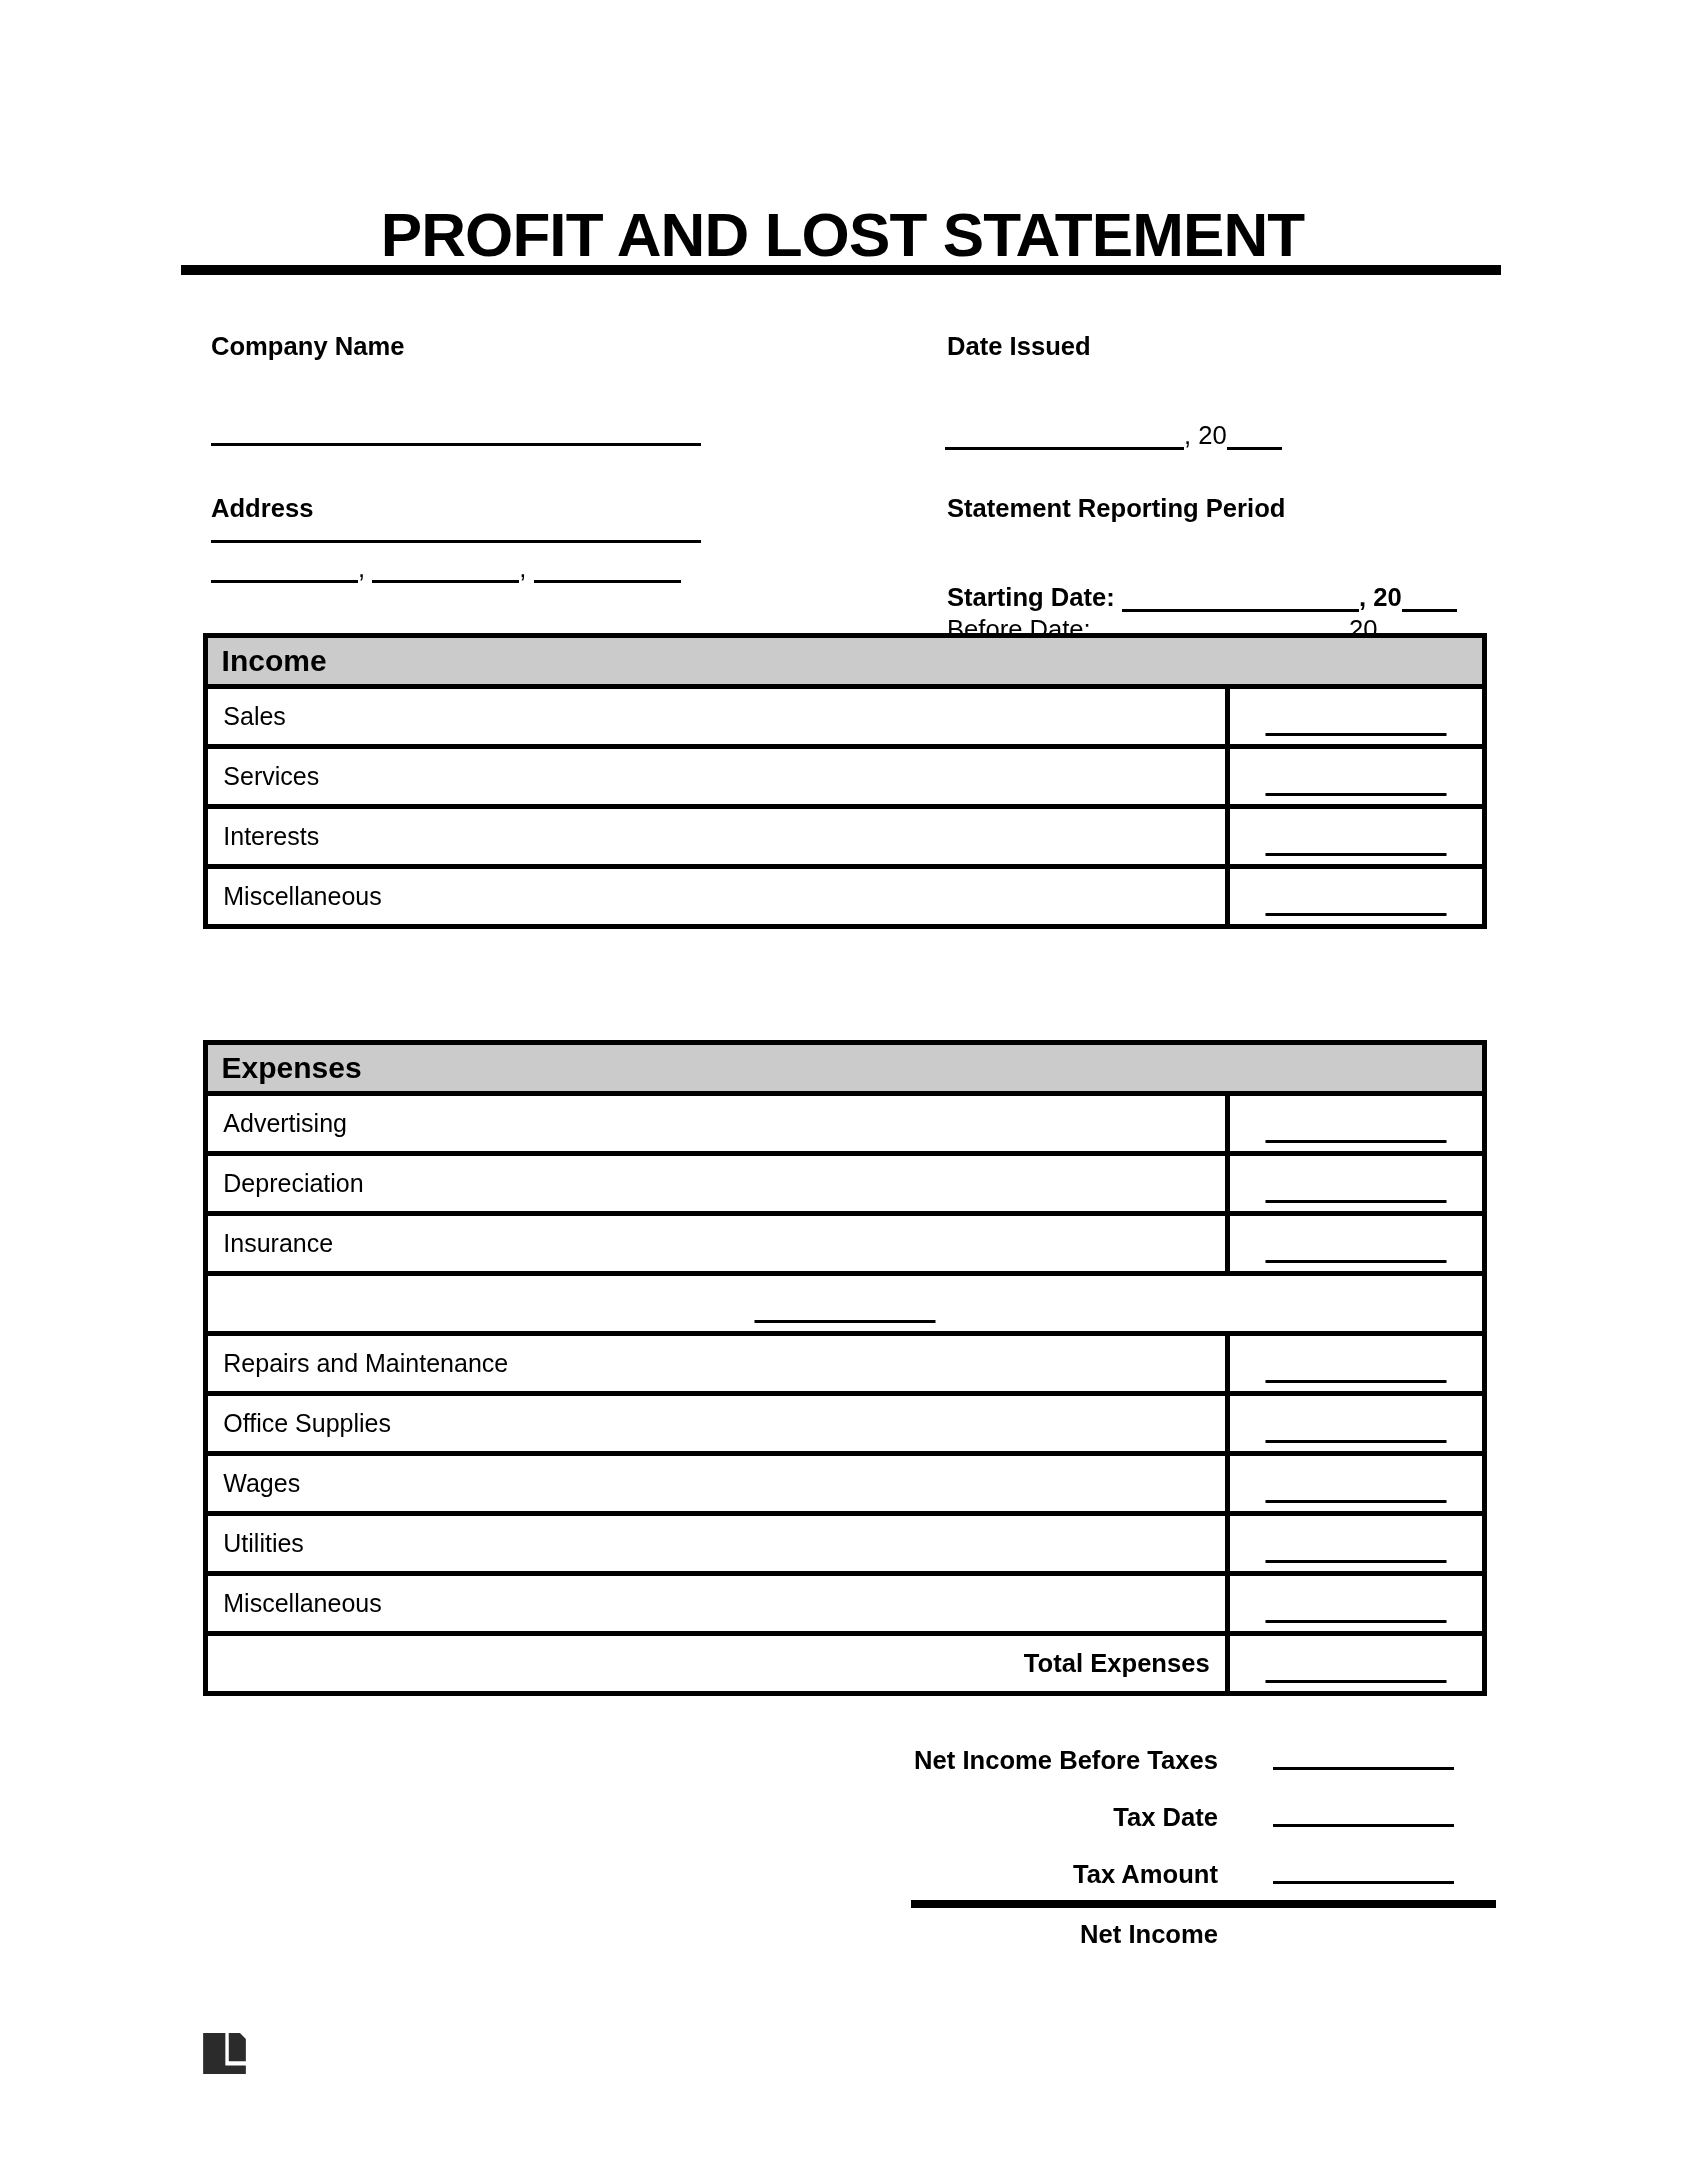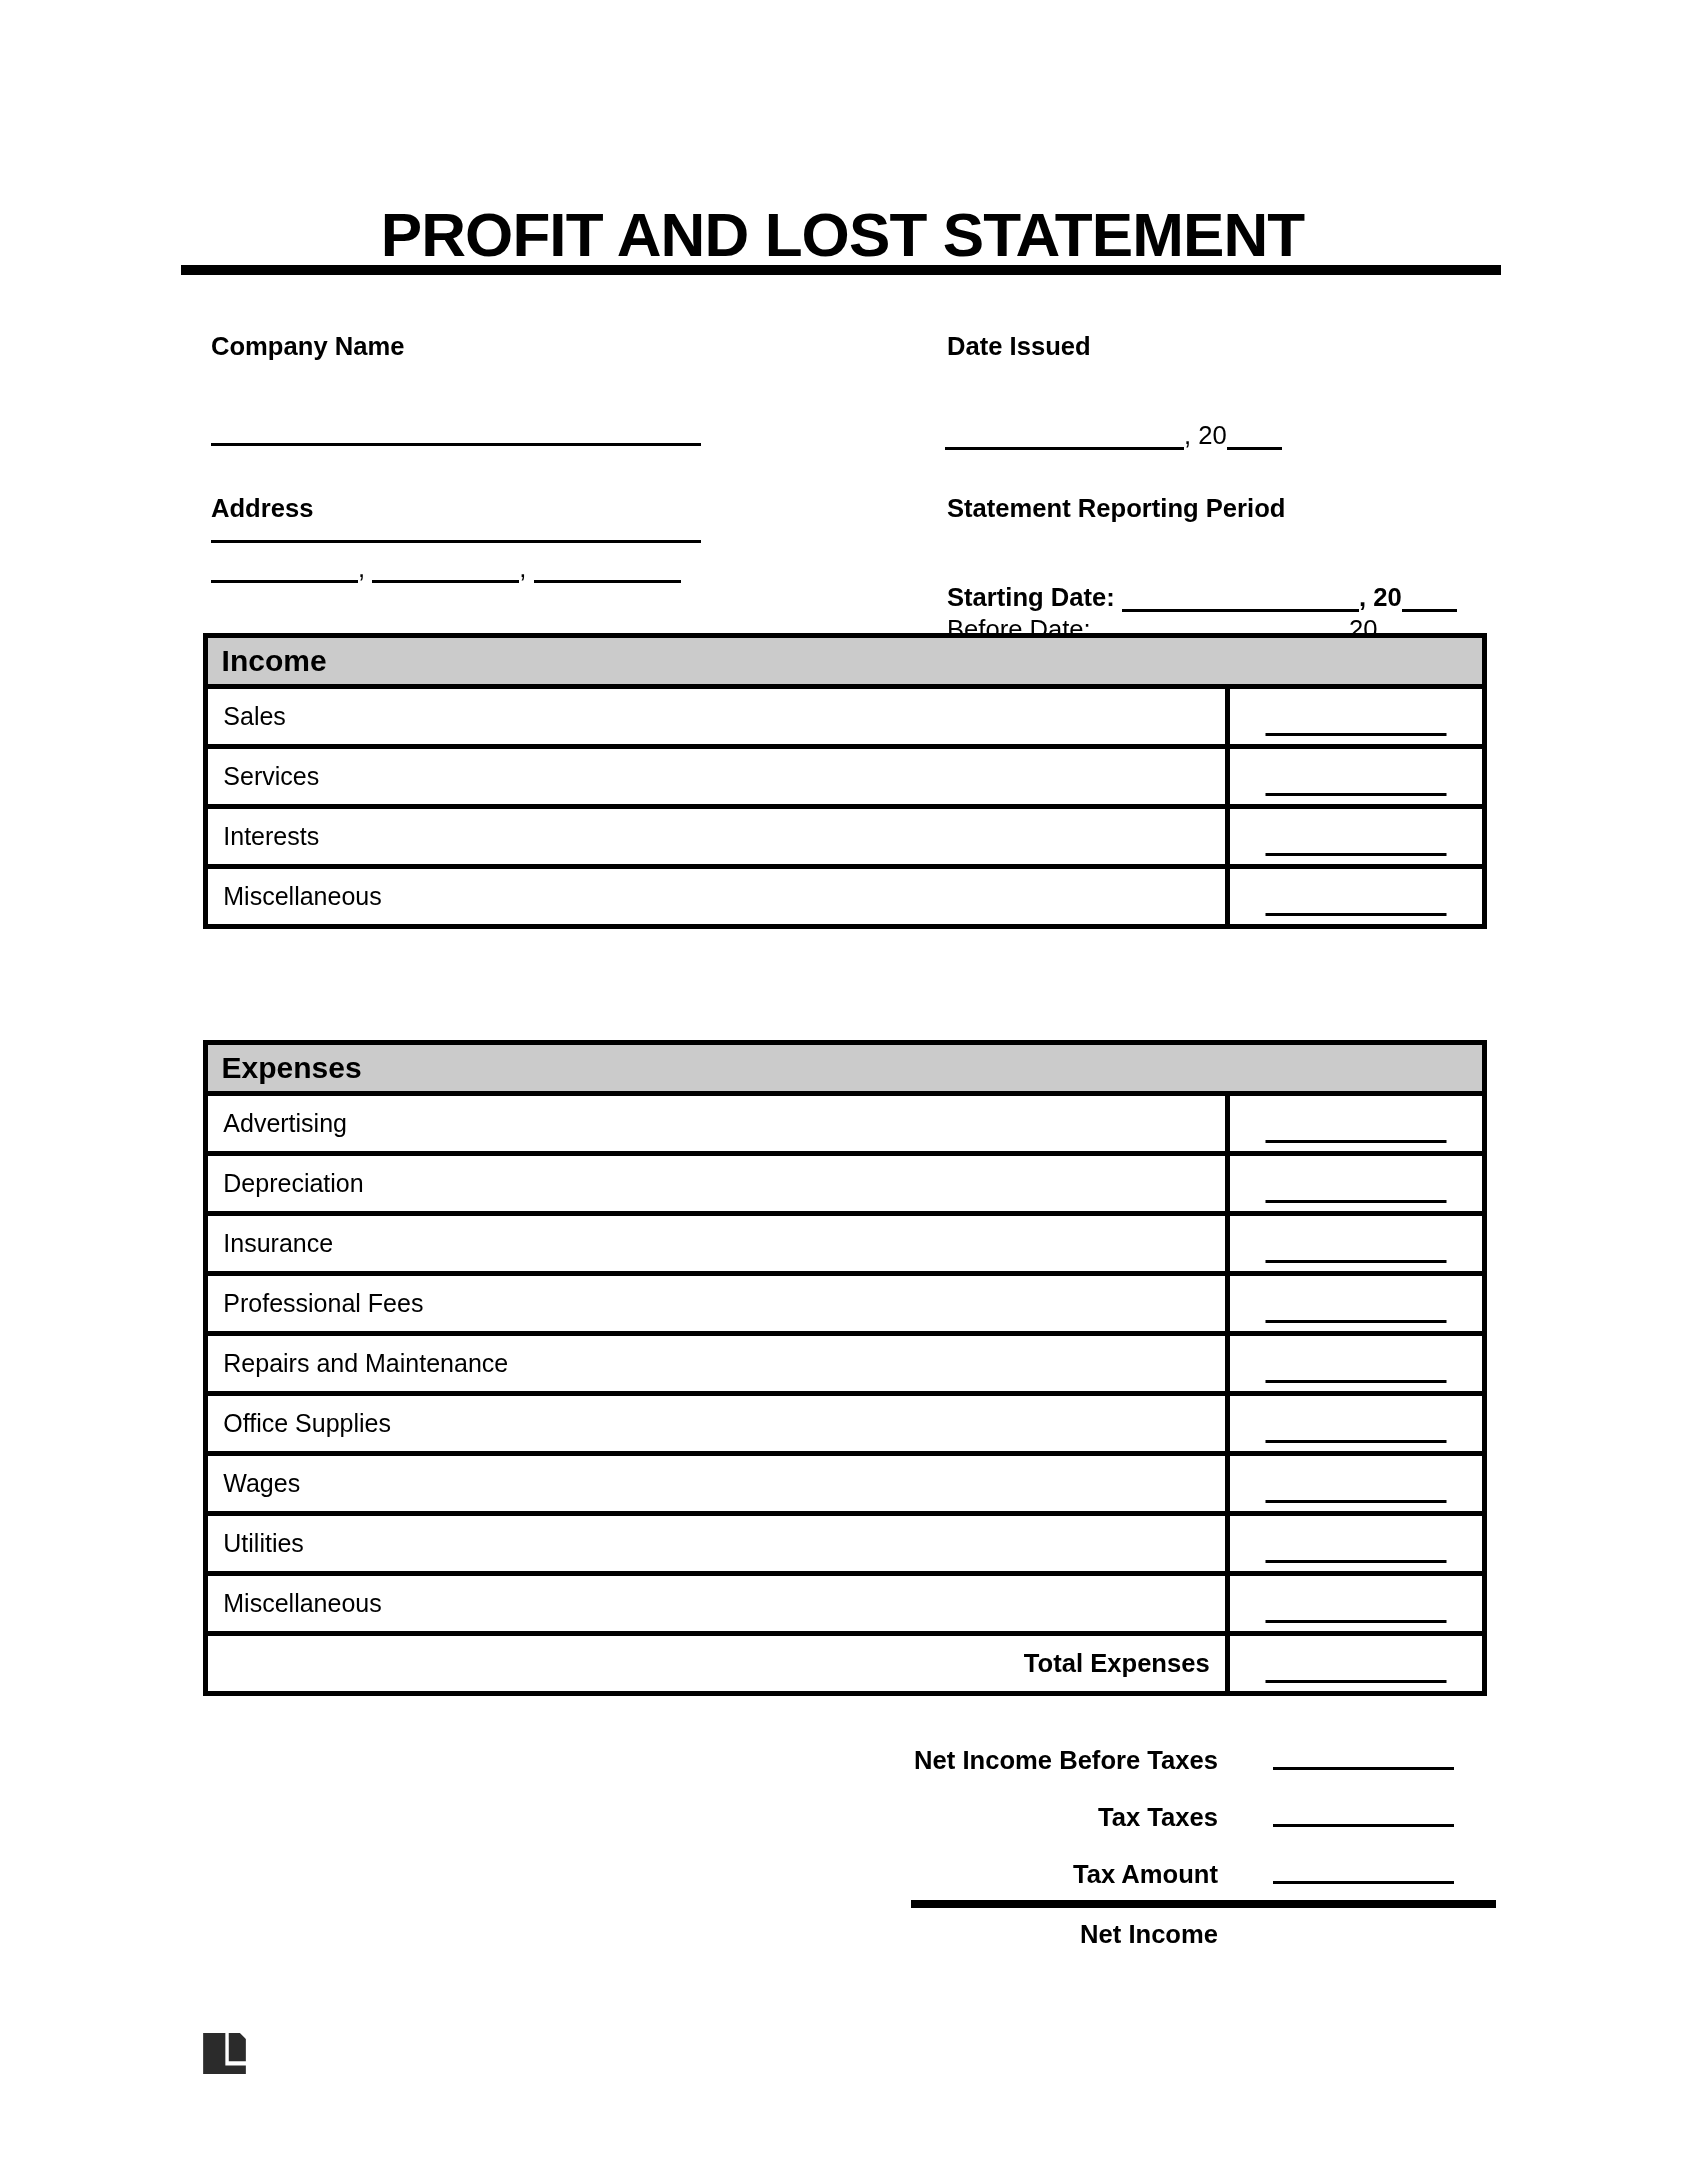--- a/index.html
+++ b/index.html
@@ -129,21 +129,20 @@
           <div class="fill"></div>
         </div>
     </div>
     <div class="trow">
       <div class="cell-label">Insurance</div>
       <div class="cell-amount">
           <div class="fill"></div>
         </div>
     </div>
     <div class="trow">
-      <div class="cell-label">Professional Fees</div>
       <div class="cell-amount">
           <div class="fill"></div>
         </div>
     </div>
     <div class="trow">
       <div class="cell-label">Repairs and Maintenance</div>
       <div class="cell-amount">
           <div class="fill"></div>
         </div>
     </div>
@@ -175,21 +174,21 @@
       <div class="cell-label">Total Expenses</div>
       <div class="cell-amount">
           <div class="fill"></div>
         </div>
     </div>
   </div>
 
   <div class="abs sum-label" style="left:741px; top:1746px;">Net Income Before Taxes</div>
   <div class="abs sum-line" style="top:1767px;"></div>
 
-  <div class="abs sum-label" style="left:741px; top:1803px;">Tax Taxes</div>
+  <div class="abs sum-label" style="left:741px; top:1803px;">Tax Date</div>
   <div class="abs sum-line" style="top:1824px;"></div>
 
   <div class="abs sum-label" style="left:741px; top:1860px;">Tax Amount</div>
   <div class="abs sum-line" style="top:1881px;"></div>
 
   <div class="abs sum-rule"></div>
 
   <div class="abs sum-label" style="left:741px; top:1920px;">Net Income</div>
 
   <div class="abs logo">

